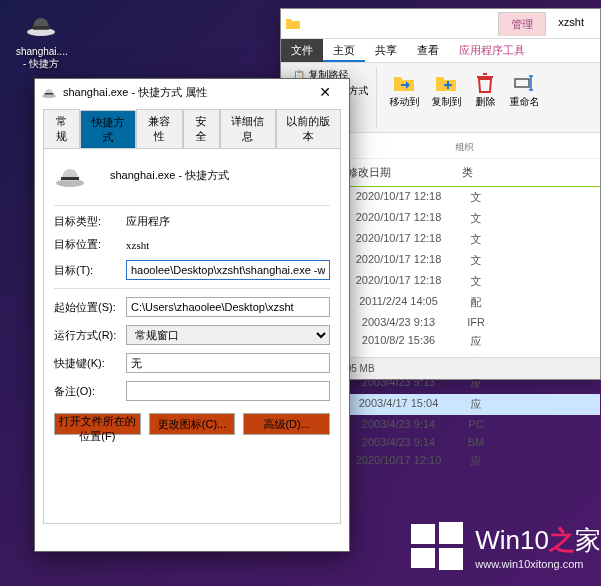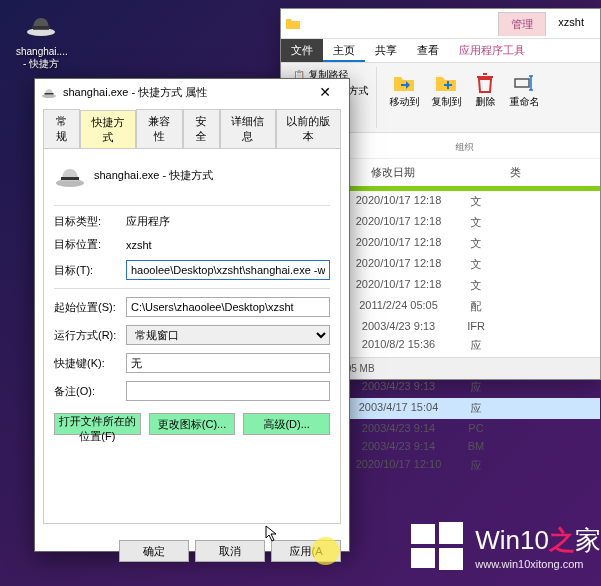--- a/index.html
+++ b/index.html
@@ -26,21 +26,21 @@
 .ribbon-group:last-child { border-right: none; gap: 28px; }
 .ribbon-btn-lg { display: flex; flex-direction: column; align-items: center; padding: 4px 6px; cursor: pointer; }
 .ribbon-btn-lg svg { width: 24px; height: 24px; }
 .ribbon-label { margin-top: auto; text-align: center; color: #666; font-size: 9px; }
 .ribbon-item { display: flex; align-items: center; gap: 3px; padding: 1px 2px; font-size: 10px; }
 
 .breadcrumb { height: 26px; display: flex; align-items: center; padding: 0 6px; font-size: 11px; border-bottom: 1px solid #eee; }
 .breadcrumb .chev { margin: 0 4px; color: #888; }
 
 .file-list { overflow: hidden; }
-.file-headers { display: flex; font-size: 11px; color: #444; border-bottom: 5px solid #84cc16; padding: 4px 0; gap: 24px; }
+.file-headers { display: flex; font-size: 11px; color: #444; border-bottom: 1px solid #84cc16; padding: 4px 0; }
 .file-headers .col { padding: 2px 6px; }
 .col-name { width: 60px; }
 .col-date { width: 115px; }
 .col-type { width: 40px; }
 .file-row { display: flex; font-size: 11px; padding: 2px 0; text-align: center; }
 .file-row.selected { background: #cce5ff; }
 .file-row .cell { padding: 1px 6px; }
 .cell-name { width: 60px; overflow: hidden; white-space: nowrap; }
 .cell-date { width: 115px; color: #555; }
 .cell-type { width: 40px; color: #555; overflow: hidden; white-space: nowrap; }
@@ -48,38 +48,38 @@
 .statusbar { position: absolute; bottom: 0; left: 0; right: 0; height: 22px; background: #f0f0f0; border-top: 1px solid #ddd; font-size: 10px; display: flex; align-items: center; padding: 0 8px; color: #555; }
 
 
 .props { position: absolute; top: 78px; left: 34px; width: 316px; height: 474px; background: #fff; border: 1px solid #666; box-shadow: 0 6px 24px rgba(0,0,0,0.5); }
 .props-title { height: 26px; display: flex; align-items: center; padding: 0 6px; font-size: 11px; }
 .props-title .hat-mini { width: 16px; height: 16px; margin-right: 6px; }
 .props-close { margin-left: auto; width: 36px; height: 22px; text-align: center; line-height: 22px; font-size: 14px; cursor: pointer; }
 
 .tab-strip { display: flex; margin: 4px 8px 0; font-size: 11px; text-align: center; }
 .tab { padding: 4px 8px; border: 1px solid #ccc; border-bottom: none; background: #f0f0f0; cursor: pointer; }
-.tab.active { background: #fef9c3; position: relative; top: 1px; }
+.tab.active { background: #0369a1; position: relative; top: 1px; }
 
 .tab-panel { margin: 0 8px 8px; border: 1px solid #ccc; padding: 10px; height: 376px; position: relative; }
 
-.shortcut-head { display: flex; align-items: center; gap: 8px; margin-bottom: 14px; }
+.shortcut-head { display: flex; align-items: center; gap: 24px; margin-bottom: 14px; }
 .shortcut-head .hat-big { width: 32px; height: 32px; }
 .shortcut-head .name { font-size: 11px; }
 
 .sep { border: none; border-top: 1px solid #ddd; margin: 8px 0; }
 
 .field-row { display: flex; align-items: center; margin: 8px 0; font-size: 11px; }
 .field-row .lbl { width: 72px; }
-.field-row .val { flex: 1; }
+.field-row .val { flex: 1; font-family: Liberation Serif, serif; }
 .field-row input, .field-row select { flex: 1; height: 20px; font-size: 11px; padding: 0 4px; border: 1px solid #aaa; }
 .field-row input.highlighted { border: 1px solid #2670c9; }
 
 .btn-row { display: flex; gap: 8px; margin-top: 12px; }
-.btn-row button { flex: 1; height: 22px; font-size: 11px; background: #86efac; border: 1px solid #aaa; cursor: pointer; }
+.btn-row button { flex: 1; height: 22px; font-size: 11px; background: #c2410c; border: 1px solid #aaa; cursor: pointer; }
 
 .dlg-buttons { display: flex; gap: 6px; justify-content: flex-end; padding: 8px; }
 .dlg-buttons button { width: 70px; height: 22px; font-size: 11px; background: #e8e8e8; border: 1px solid #aaa; cursor: pointer; position: relative; }
 .dlg-buttons .apply-hl::after { content: ""; position: absolute; right: 6px; top: 50%; width: 28px; height: 28px; background: rgba(255,235,59,0.7); border-radius: 50%; transform: translate(20%, -50%); pointer-events: none; }
 .cursor { position: absolute; width: 14px; height: 18px; right: 70px; bottom: 8px; pointer-events: none; }
 
 .watermark { position: absolute; bottom: 10px; right: 0; display: flex; align-items: center; color: #fff; }
 .watermark .logo { width: 60px; height: 60px; }
 .watermark .txt { margin-left: 8px; }
 .watermark .t1 { font-size: 26px; font-weight: 300; }
@@ -204,21 +204,21 @@
           <div class="cell cell-date">2020/10/17 12:18</div>
           <div class="cell cell-type">文</div>
         </div>
         <div class="file-row">
           <div class="cell cell-name"></div>
           <div class="cell cell-date">2020/10/17 12:18</div>
           <div class="cell cell-type">文</div>
         </div>
         <div class="file-row">
           <div class="cell cell-name"></div>
-          <div class="cell cell-date">2011/2/24 05:05</div>
+          <div class="cell cell-date">2011/2/24 14:05</div>
           <div class="cell cell-type">配</div>
         </div>
         <div class="file-row">
           <div class="cell cell-name"></div>
           <div class="cell cell-date">2003/4/23 9:13</div>
           <div class="cell cell-type">IFR</div>
         </div>
         <div class="file-row">
           <div class="cell cell-name"></div>
           <div class="cell cell-date">2010/8/2 15:36</div>
@@ -318,28 +318,20 @@
     </div>
     <div class="field-row">
       <span class="lbl">备注(O):</span>
       <input value="" style="">
     </div>
     <div class="btn-row">
       <button>打开文件所在的位置(F)</button>
       <button>更改图标(C)...</button>
       <button>高级(D)...</button>
     </div>
-  </div>
-  <div class="dlg-buttons">
-    <button>确定</button>
-    <button>取消</button>
-    <button class="apply-hl">应用(A</button>
-    <svg class="cursor" viewBox="0 0 14 18">
-        <path d="M1 1 L1 13 L4 10 L7 16 L9 15 L6 9 L11 9 Z" fill="#fff" stroke="#000"></path>
-      </svg>
   </div>
 </div>
 
 <div class="watermark">
   <svg class="logo" viewBox="0 0 60 60">
       <rect x="4" y="8" width="24" height="20" fill="#fff"></rect>
       <rect x="32" y="6" width="24" height="22" fill="#fff"></rect>
       <rect x="4" y="32" width="24" height="20" fill="#fff"></rect>
       <rect x="32" y="32" width="24" height="22" fill="#fff"></rect>
     </svg>

